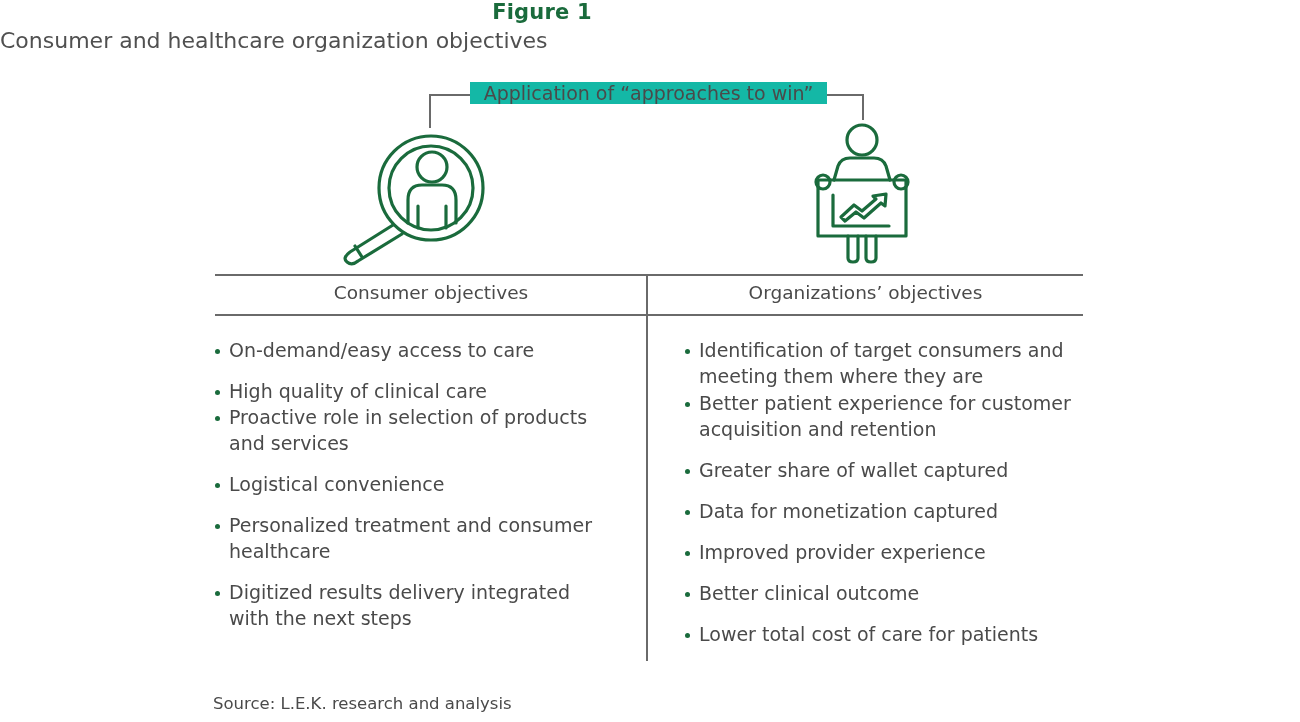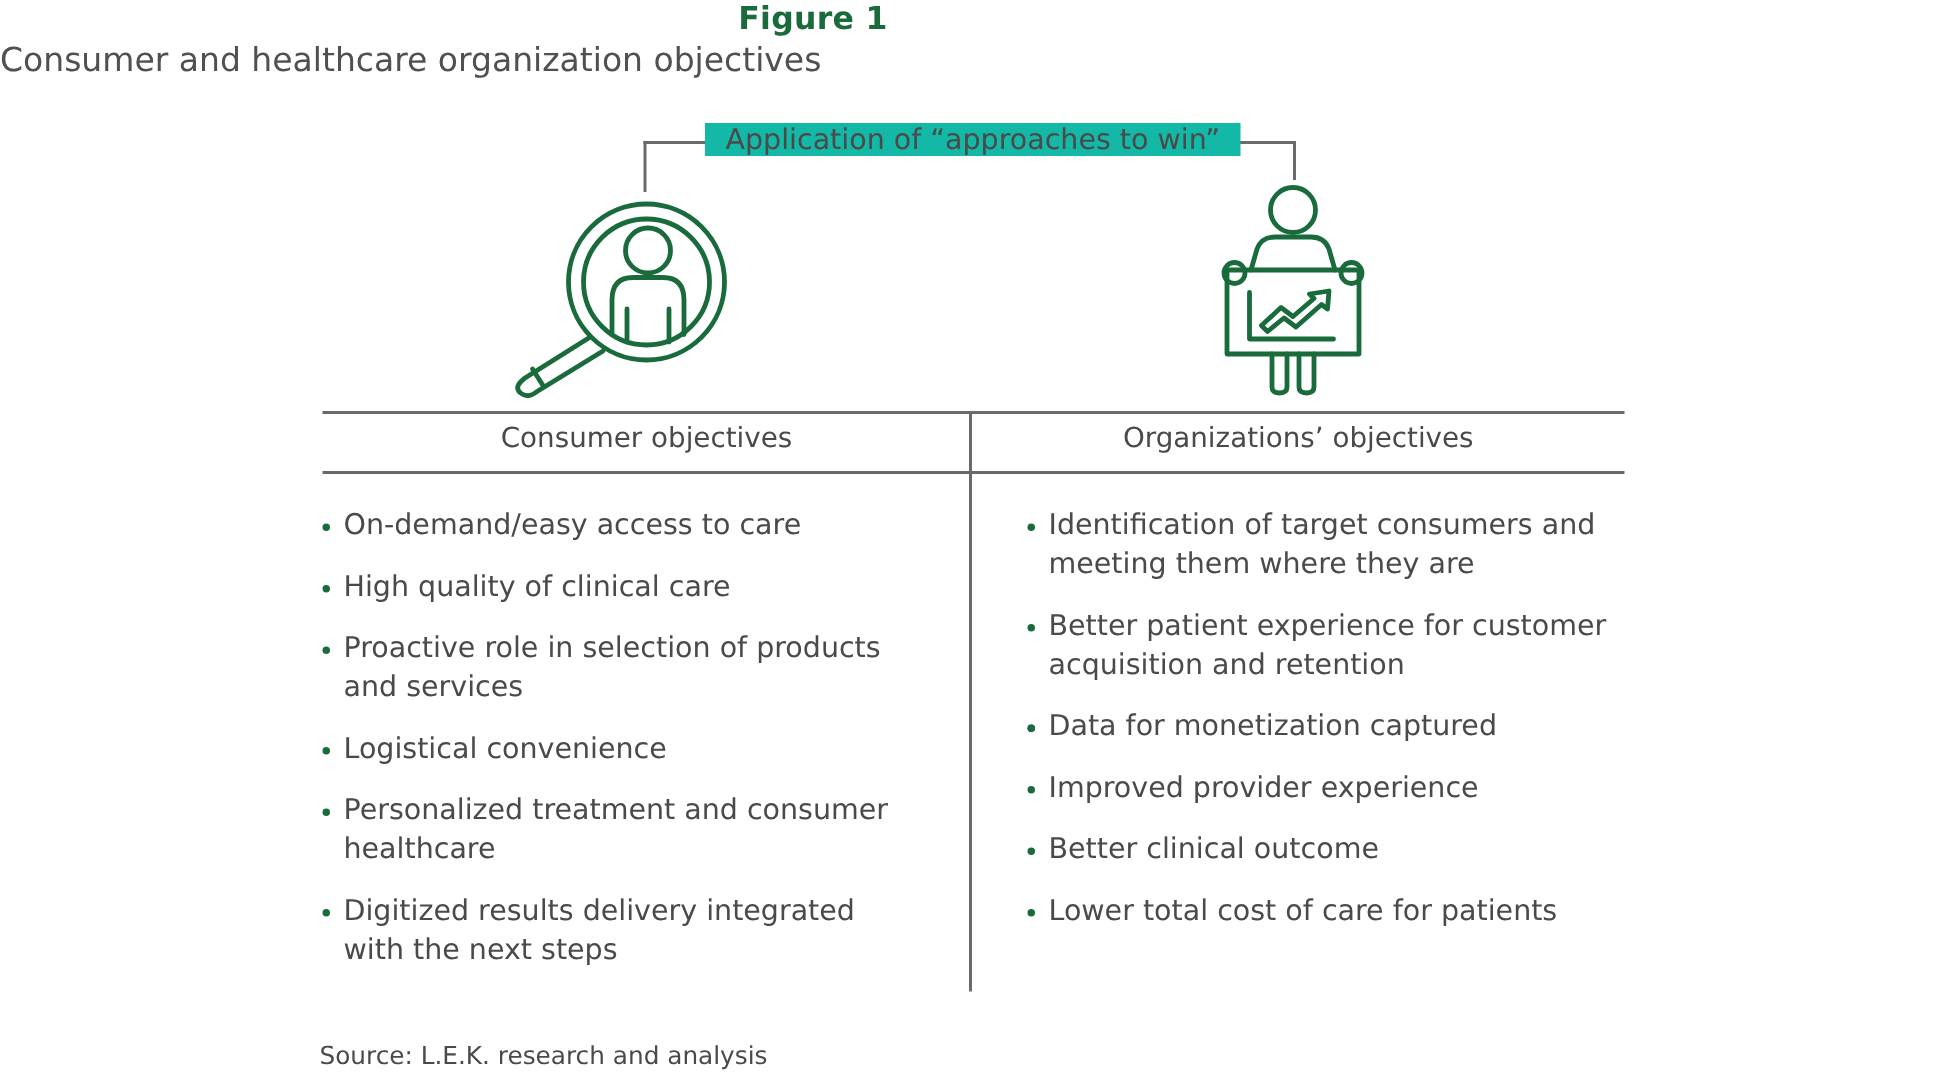--- a/index.html
+++ b/index.html
@@ -63,30 +63,30 @@
 
 <div class="abs line-h" style="left:215px; top:274px; width:868px;"></div>
 <div class="abs line-h" style="left:215px; top:314px; width:868px;"></div>
 <div class="abs line-v" style="left:646px; top:274px; height:387px;"></div>
 
 <div class="abs col-head" style="left:215px; width:432px; top:282px;">Consumer objectives</div>
 <div class="abs col-head" style="left:648px; width:435px; top:282px;">Organizations’ objectives</div>
 
 <ul class="abs list" style="left:215px; top:337px; width:410px;">
   <li style="margin-bottom:15px;"><span class="dot"></span><span>On-demand/easy access to care</span></li>
-  <li style="margin-bottom:15px;"><span class="dot"></span><span>High quality of clinical care</span></li>
+  <li style=""><span class="dot"></span><span>High quality of clinical care</span></li>
   <li style="margin-bottom:15px; width:385px;"><span class="dot"></span><span>Proactive role in selection of products and services</span></li>
   <li style="margin-bottom:15px;"><span class="dot"></span><span>Logistical convenience</span></li>
   <li style="margin-bottom:15px; width:395px;"><span class="dot"></span><span>Personalized treatment and consumer healthcare</span></li>
   <li style="width:370px;"><span class="dot"></span><span>Digitized results delivery integrated with the next steps</span></li>
 </ul>
 
 <ul class="abs list" style="left:685px; top:337px; width:410px;">
-  <li style="margin-bottom:15px; width:395px;"><span class="dot"></span><span>Identification of target consumers and meeting them where they are</span></li>
+  <li style="margin-bottom:1px; width:395px;"><span class="dot"></span><span>Identification of target consumers and meeting them where they are</span></li>
   <li style="margin-bottom:15px; width:400px;"><span class="dot"></span><span>Better patient experience for customer acquisition and retention</span></li>
-  <li style="margin-bottom:15px;"><span class="dot"></span></li>
+  <li style="margin-bottom:15px;"><span class="dot"></span><span>Greater share of wallet captured</span></li>
   <li style="margin-bottom:15px;"><span class="dot"></span><span>Data for monetization captured</span></li>
   <li style="margin-bottom:15px;"><span class="dot"></span><span>Improved provider experience</span></li>
   <li style="margin-bottom:15px;"><span class="dot"></span><span>Better clinical outcome</span></li>
   <li><span class="dot"></span><span>Lower total cost of care for patients</span></li>
 </ul>
 
 <div class="abs source">Source: L.E.K. research and analysis</div>
 
 </body></html>

